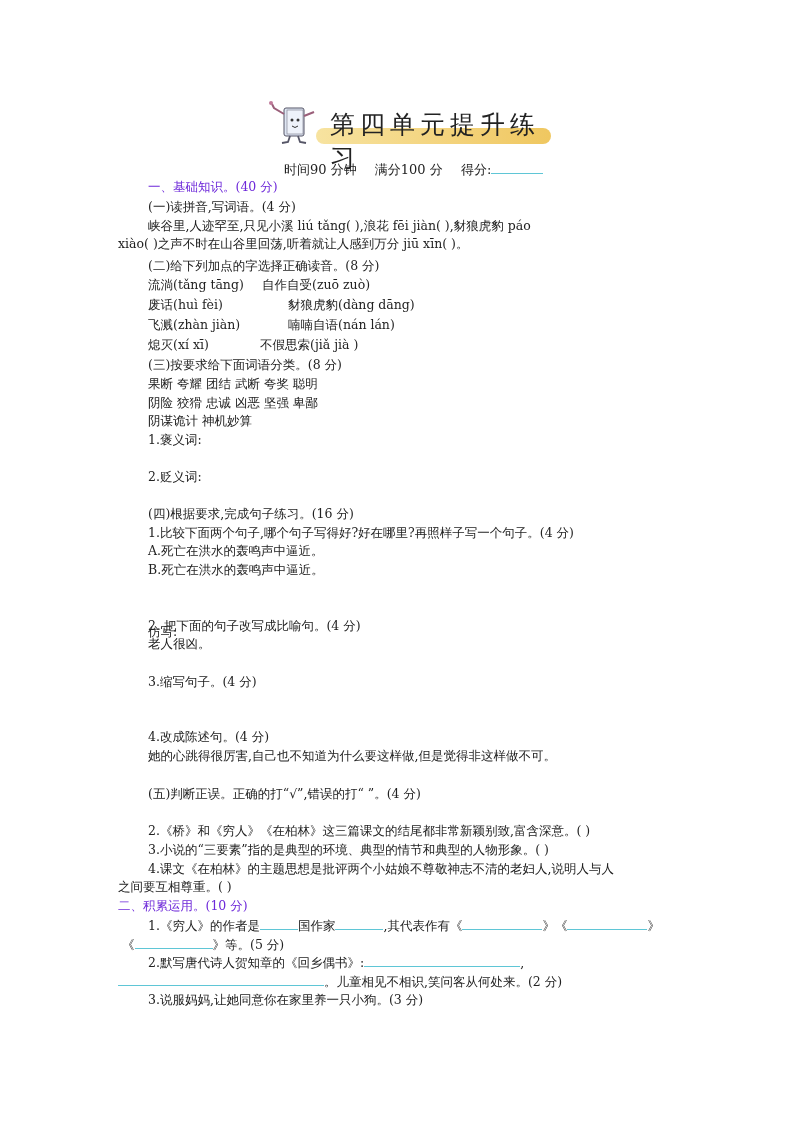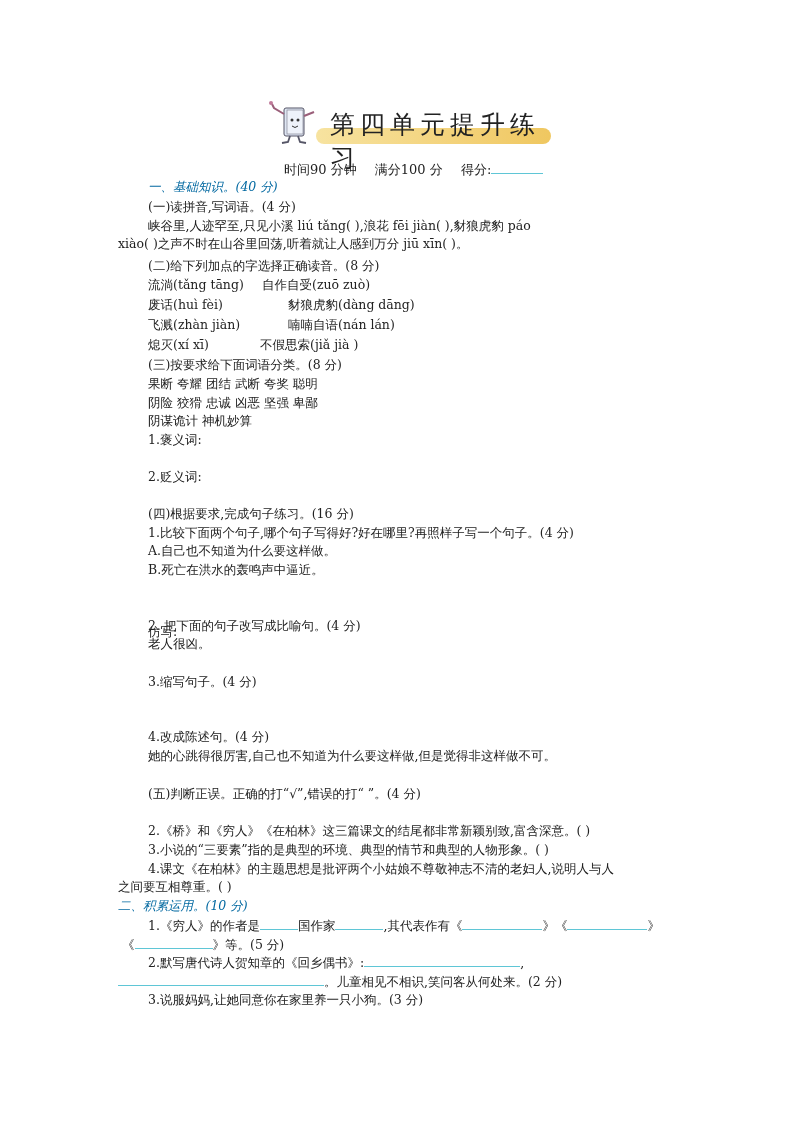--- a/index.html
+++ b/index.html
@@ -10,21 +10,21 @@
   .mascot { position:absolute; left:0; top:0; width:52px; height:46px; }
   .banner { position:absolute; left:48px; top:28px; width:235px; height:16px;
             background:linear-gradient(90deg,#f7e3a0 0%, #f3d27a 60%, #efc760 100%);
             border-radius:8px; }
   .title { position:absolute; left:62px; top:8px; font-size:25px; letter-spacing:5px;
            color:#222; font-family:"DejaVu Serif",serif; }
   .meta { position:absolute; left:284px; top:161px; font-size:13px; white-space:nowrap; }
   .meta span { margin-right:14px; }
   .blank { display:inline-block; border-bottom:1.3px solid #5fc6d6; height:12px; vertical-align:baseline; }
   .line { position:absolute; left:148px; font-size:12.5px; white-space:nowrap; line-height:16px; }
-  .red { color:#0369a1;font-style:italic; }
+  .red { color:#6d28d9; }
 </style>
 </head>
 <body>
 
 <div class="page">
 
   <div class="title-wrap">
     <svg class="mascot" viewBox="0 0 52 46">
       <rect x="16" y="8" width="20" height="28" rx="2" fill="#dfe6f3" stroke="#556" stroke-width="1"></rect>
       <rect x="19" y="10" width="16" height="24" fill="#eef2fa" stroke="#778" stroke-width="0.6"></rect>
@@ -64,21 +64,21 @@
 
   <div class="line" style="top:357px">(三)按要求给下面词语分类。(8 分)</div>
   <div class="line" style="top:376px">果断    夸耀    团结    武断    夸奖    聪明</div>
   <div class="line" style="top:395px">阴险    狡猾    忠诚    凶恶    坚强    卑鄙</div>
   <div class="line" style="top:413px">阴谋诡计    神机妙算</div>
   <div class="line" style="top:432px">1.褒义词:</div>
   <div class="line" style="top:469px">2.贬义词:</div>
 
   <div class="line" style="top:506px">(四)根据要求,完成句子练习。(16 分)</div>
   <div class="line" style="top:525px">1.比较下面两个句子,哪个句子写得好?好在哪里?再照样子写一个句子。(4 分)</div>
-  <div class="line" style="top:543px">A.自己也不知道为什么要这样做。</div>
+  <div class="line" style="top:543px">A.死亡在洪水的轰鸣声中逼近。</div>
   <div class="line" style="top:562px">B.死亡在洪水的轰鸣声中逼近。</div>
   <div class="line" style="top:624px">仿写:</div>
   <div class="line" style="top:618px">2.  把下面的句子改写成比喻句。(4 分)</div>
   <div class="line" style="top:636px">老人很凶。</div>
   <div class="line" style="top:674px">3.缩写句子。(4 分)</div>
   <div class="line" style="top:729px">4.改成陈述句。(4 分)</div>
   <div class="line" style="top:748px">她的心跳得很厉害,自己也不知道为什么要这样做,但是觉得非这样做不可。</div>
 
   <div class="line" style="top:786px">(五)判断正误。正确的打“√”,错误的打“  ”。(4 分)</div>
   <div class="line" style="top:823px">2.《桥》和《穷人》《在柏林》这三篇课文的结尾都非常新颖别致,富含深意。(      )</div>

